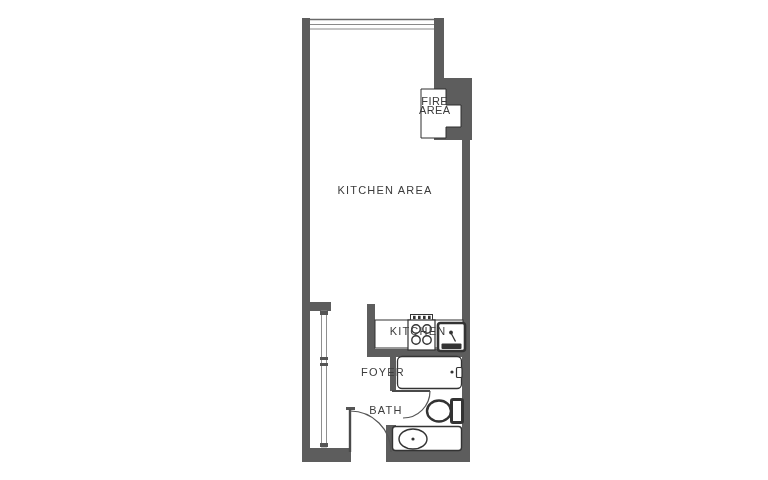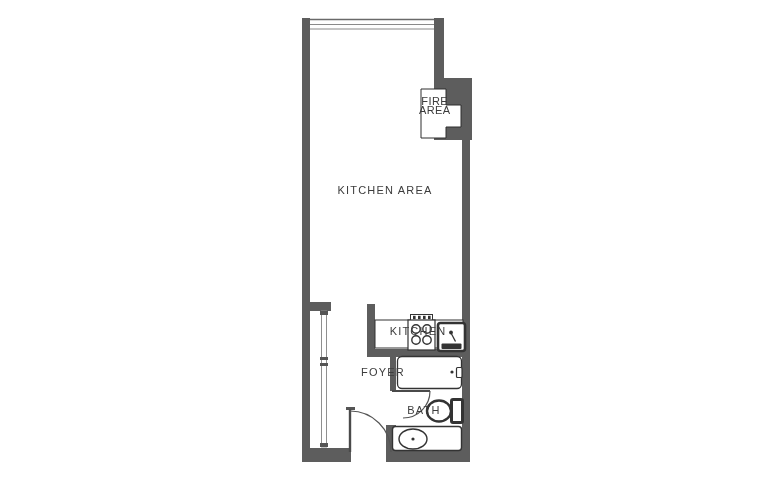--- a/index.html
+++ b/index.html
@@ -126,20 +126,20 @@
       <circle cx="413" cy="439" r="1.6" fill="#333333"></circle>
     </g>
   </svg>
 
   <div class="room-label" style="left:325px; top:184px; width:120px;">KITCHEN AREA</div>
 
   <div class="room-label" style="left:373px; top:297px; width:90px;margin-top:28px;">KITCHEN</div>
 
   <div class="room-label" style="left:323px; top:366px; width:80px;padding-left:20px;">FOYER</div>
 
-  <div class="room-label" style="left:394px; top:404px; width:60px;">BATH</div>
+  <div class="room-label" style="left:356px; top:404px; width:60px;">BATH</div>
 
   <div class="fireplace-label">
     <span>FIRE</span>
     <span>AREA</span>
   </div>
 
 </div>
 
 </body></html>

